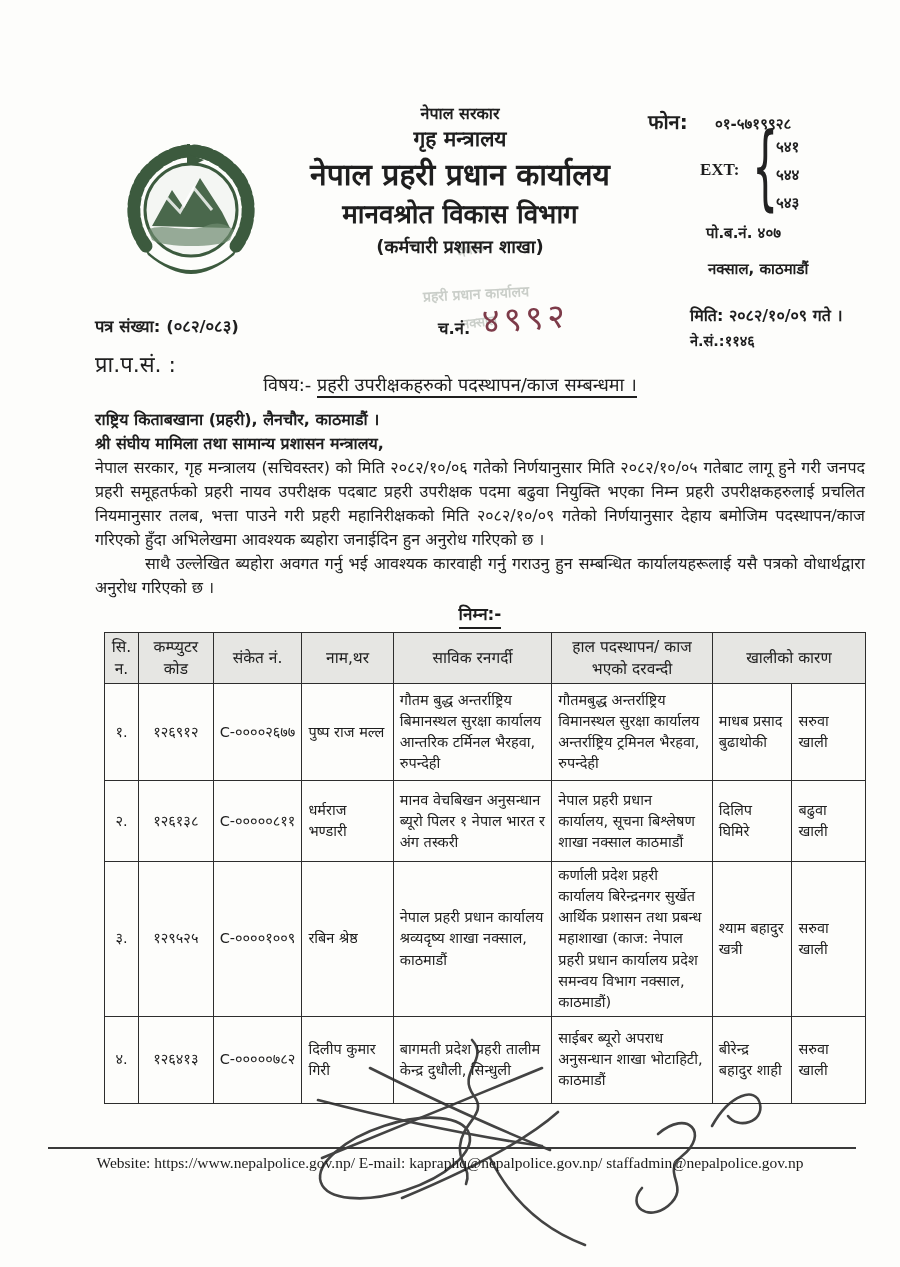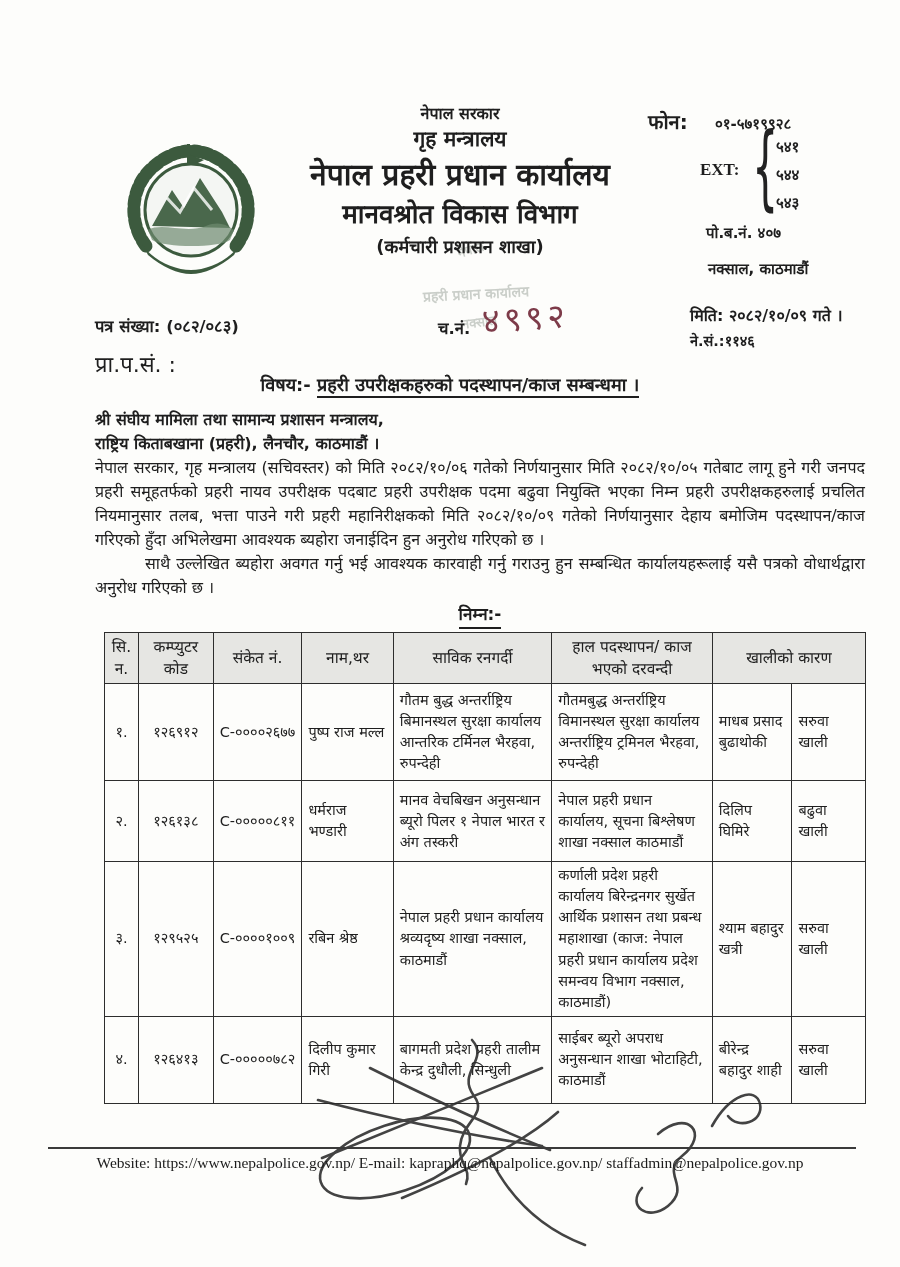--- a/index.html
+++ b/index.html
@@ -36,21 +36,21 @@
   .date-line{position:absolute;left:42px;top:196px;font-weight:700;font-size:16px;white-space:nowrap;}
   .nesan{position:absolute;left:42px;top:222px;font-weight:700;font-size:14.5px;}
 
   
   .patra{position:absolute;top:314px;left:95px;font-weight:700;font-size:16.5px;}
   .chano-label{position:absolute;top:316px;left:438px;font-weight:700;font-size:16.5px;}
   .chano-value{position:absolute;top:294px;left:482px;font-size:34px;color:#7d3b49;
                transform:rotate(-4deg);letter-spacing:4px;font-weight:400;}
   .prapasan{position:absolute;top:348px;left:95px;font-weight:400;font-size:22px;}
 
-  .subject{position:absolute;top:372px;left:0;width:100%;text-align:center;font-size:18px;font-weight:700;}
+  .subject{position:absolute;top:372px;left:0;width:100%;text-align:center;font-size:18px;font-weight:400;}
   .subject .u{border-bottom:2px solid #1e1e1e;padding-bottom:1px;}
 
   
   .letterbody{position:absolute;top:408px;left:95px;width:770px;font-size:16px;line-height:1.5;}
   .recipient{font-weight:700;}
   .para{text-align:justify;margin:0;}
   .para.indent{text-indent:50px;}
   .nimna{width:100%;text-align:center;font-weight:700;font-size:17px;margin-top:2px;}
   .nimna .u{border-bottom:2px solid #1e1e1e;padding-bottom:3px;}
 
@@ -125,22 +125,22 @@
   <div class="chano-label">च.नं.</div>
   <div class="chano-value">४९९२</div>
   <div class="prapasan">प्रा.प.सं. :</div>
 
   <div class="subject">
     <span>विषय:-</span>
     <span class="u">प्रहरी उपरीक्षकहरुको पदस्थापन/काज सम्बन्धमा ।</span>
   </div>
 
   <div class="letterbody">
+    <div class="recipient">राष्ट्रिय किताबखाना (प्रहरी), लैनचौर, काठमाडौं ।</div>
     <div class="recipient">श्री संघीय मामिला तथा सामान्य प्रशासन मन्त्रालय,</div>
-    <div class="recipient">राष्ट्रिय किताबखाना (प्रहरी), लैनचौर, काठमाडौं ।</div>
     <p class="para">नेपाल सरकार, गृह मन्त्रालय (सचिवस्तर) को मिति २०८२/१०/०६ गतेको निर्णयानुसार मिति २०८२/१०/०५ गतेबाट लागू हुने गरी जनपद प्रहरी समूहतर्फको प्रहरी नायव उपरीक्षक पदबाट प्रहरी उपरीक्षक पदमा बढुवा नियुक्ति भएका निम्न प्रहरी उपरीक्षकहरुलाई प्रचलित नियमानुसार तलब, भत्ता पाउने गरी प्रहरी महानिरीक्षकको मिति २०८२/१०/०९ गतेको निर्णयानुसार देहाय बमोजिम पदस्थापन/काज गरिएको हुँदा अभिलेखमा आवश्यक ब्यहोरा जनाईदिन हुन अनुरोध गरिएको छ ।</p>
     <p class="para indent">साथै उल्लेखित ब्यहोरा अवगत गर्नु भई आवश्यक कारवाही गर्नु गराउनु हुन सम्बन्धित कार्यालयहरूलाई यसै पत्रको वोधार्थद्वारा अनुरोध गरिएको छ ।</p>
     <div class="nimna">
       <span class="u">निम्न:-</span>
     </div>
 
     <table class="list">
       <colgroup>
         <col style="width:34px">
           <col style="width:75px">

